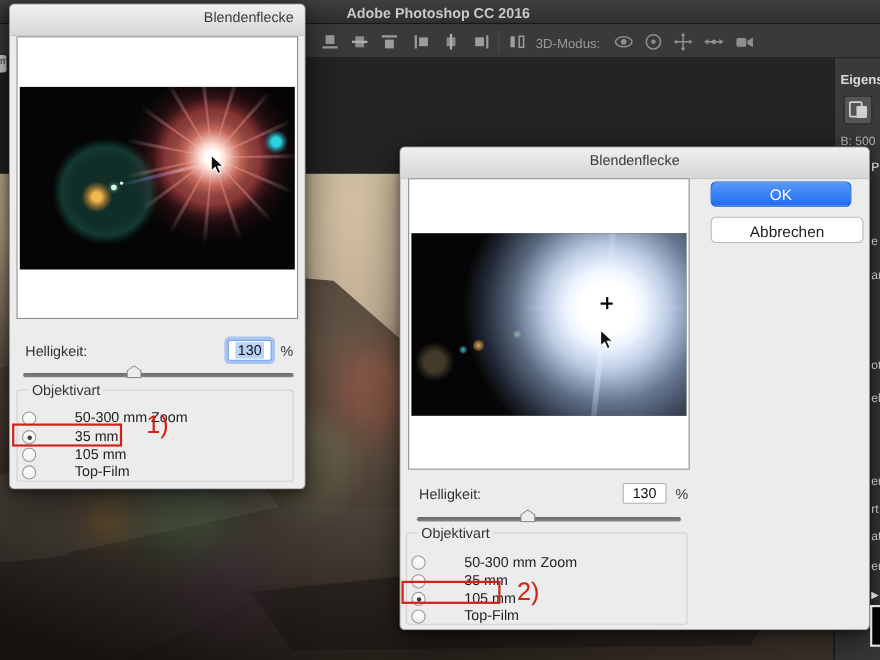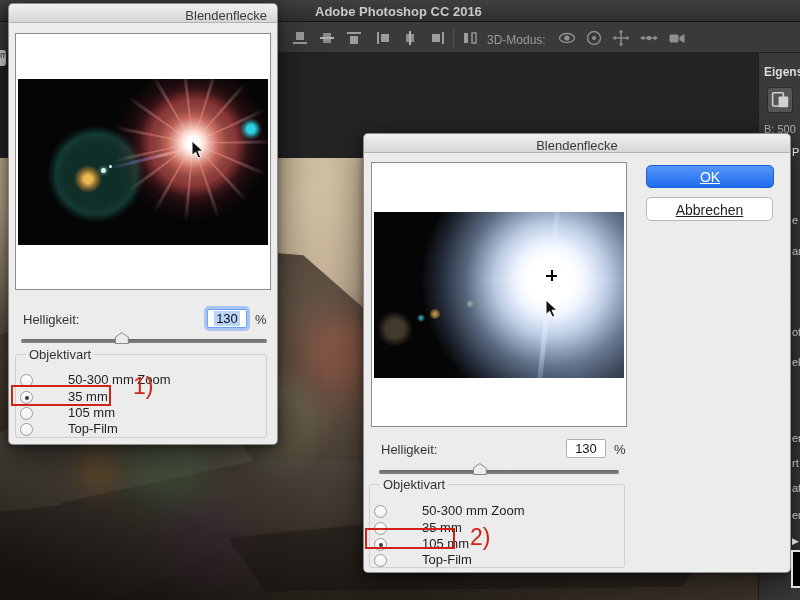--- a/index.html
+++ b/index.html
@@ -48,21 +48,21 @@
   .mask-btn{position:absolute;left:8px;top:34px;width:26px;height:26px;background:#565656;border-radius:3px;border:1px solid #2b2b2b;}
   .props-size{position:absolute;left:5px;top:70px;font-size:11px;color:#b8b8b8;white-space:nowrap;}
   .strip-frag{position:absolute;left:792px;font-size:11px;color:#b9b9b9;white-space:nowrap;z-index:7;}
   .strip-line{position:absolute;left:791px;width:9px;height:1px;background:#2b2b2b;z-index:7;}
   .strip-arrow{position:absolute;left:792px;top:536px;font-size:9px;color:#cfcfcf;z-index:7;}
   .strip-swatch{position:absolute;left:791px;top:550px;width:12px;height:38px;background:#000;border:2px solid #e0e0e0;z-index:7;}
 
   
   .dialog{position:absolute;background:#ececec;border:1px solid rgba(0,0,0,.4);border-radius:5px;
     box-shadow:0 14px 38px rgba(0,0,0,.55),0 2px 8px rgba(0,0,0,.4);}
-  .dlg-title{position:absolute;left:0;top:0;right:0;height:19px;border-radius:5px 5px 0 0;
+  .dlg-title{position:absolute;left:0;top:0;right:0;height:29px;border-radius:5px 5px 0 0;
     background:linear-gradient(#f0f0f0,#d6d6d6);border-bottom:1px solid #b2b2b2;
     font-size:13px;color:#3a3a3a;line-height:23px;}
   .dlgL{left:8px;top:3px;width:270px;height:442px;z-index:5;}
   .dlgL .dlg-title{text-align:right;padding-right:10px;}
   .dlgR{left:363px;top:133px;width:428px;height:440px;z-index:6;}
   .dlgR .dlg-title{text-align:center;}
 
   .preview{position:absolute;background:#fff;border:1px solid #8c8c8c;display:flex;align-items:center;justify-content:center;}
   .dlgL .preview{left:6px;top:29px;width:256px;height:257px;}
   .dlgR .preview{left:7px;top:28px;width:256px;height:265px;}
@@ -120,21 +120,21 @@
   .slider .track{position:absolute;left:0;right:0;top:5px;height:4px;background:linear-gradient(#6b6b6b,#828282);border-radius:2px;}
   .thumb{position:absolute;top:-2px;width:14px;height:12px;clip-path:polygon(50% 0,100% 42%,100% 100%,0 100%,0 42%);background:#8a8a8a;}
   .thumb::after{content:"";position:absolute;inset:1px;clip-path:polygon(50% 0,100% 42%,100% 100%,0 100%,0 42%);background:#ececec;}
   .groupbox{position:absolute;border:1px solid #d0d0d0;border-radius:3px;}
   .group-label{position:absolute;left:10px;top:-8px;background:#ececec;padding:0 3px;font-size:13px;color:#333;}
   .radio-row{position:absolute;left:4px;height:16px;display:flex;align-items:flex-end;cursor:default;gap:28px;}
   .radio{width:13px;height:13px;border-radius:50%;border:1px solid #9a9a9a;background:linear-gradient(#fff,#efefef);position:relative;flex:none;}
   .radio.selected::after{content:"";position:absolute;left:3.5px;top:3.5px;width:4px;height:4px;border-radius:50%;background:#3a3a3a;}
   .radio-label{margin-left:7px;font-size:13px;color:#222;white-space:nowrap;}
 
-  .btn{position:absolute;width:128px;height:23px;border-radius:5px;font-size:14px;text-align:center;line-height:23px;text-decoration:underline;}
+  .btn{position:absolute;width:128px;height:23px;border-radius:5px;font-size:14px;text-align:center;line-height:23px;}
   .btn-ok{background:linear-gradient(#5697f8,#206cf0);border:1px solid #1c5fd2;color:#fff;}
   .btn-cancel{background:#fff;border:1px solid #b8b8b8;color:#222;height:24px;line-height:24px;}
 
   .red-box{position:absolute;border:2px solid #cf2318;z-index:9;}
   .red-note{position:absolute;font-size:23px;color:#cf2318;z-index:9;}
 </style>
 </head>
 <body>
 
 <div id="stage">
@@ -305,21 +305,21 @@
         <div class="fx beamRh"></div>
         <div class="fx glowR"></div>
         <div class="fx crosshair-h"></div>
         <div class="fx crosshair-v"></div>
         <svg class="cursor" style="left:171px;top:87px" viewBox="0 0 13 19">
             <path d="M1 1 L1 15.5 L4.6 12.2 L7.2 18 L9.7 16.9 L7.1 11.2 L12 11.2 Z" fill="#111" stroke="#fff" stroke-width="1"></path>
           </svg>
       </div>
     </div>
     <div class="btn btn-ok" style="left:282px;top:31px">OK</div>
-    <div class="btn btn-cancel" style="left:282px;top:63px;width:127px">Abbrechen</div>
+    <div class="btn btn-cancel" style="left:282px;top:63px;width:139px">Abbrechen</div>
     <span class="field-row-label" style="left:17px;top:308px">Helligkeit:</span>
     <div class="field" style="left:202px;top:305px">130</div>
     <span class="field-row-label" style="left:250px;top:308px">%</span>
     <div class="slider" style="left:15px;top:331px;width:240px">
       <div class="track"></div>
       <div class="thumb" style="left:calc(42% - 7px)"></div>
     </div>
     <div class="groupbox" style="left:5px;top:350px;width:256px;height:84px">
       <span class="group-label">Objektivart</span>
       <div class="radio-row" style="top:17px">

